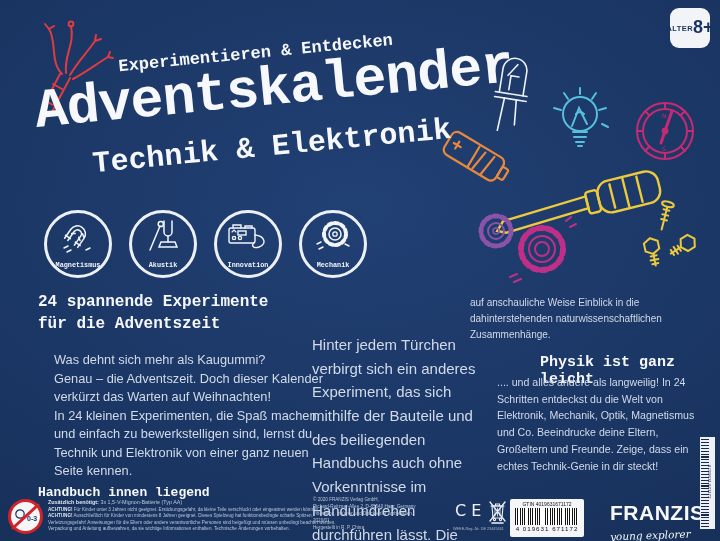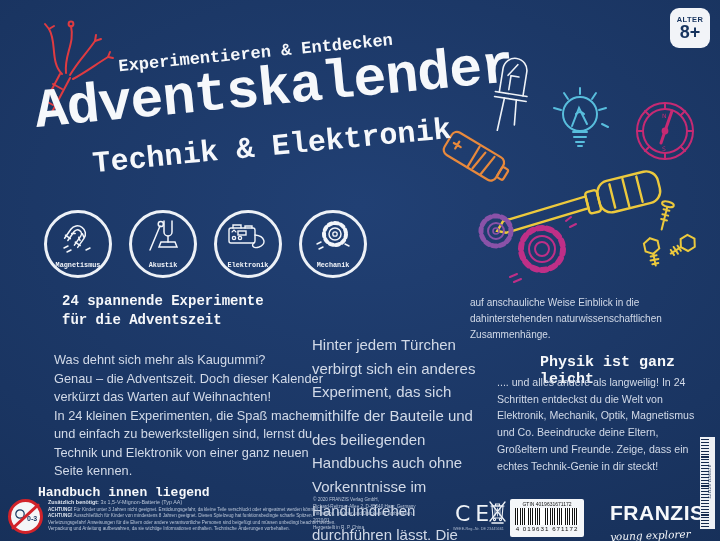--- a/index.html
+++ b/index.html
@@ -10,46 +10,46 @@
   .mono{font-family:"Liberation Mono","DejaVu Sans Mono",monospace;font-weight:bold;}
   .abs{position:absolute;}
   .pre{white-space:pre-line;}
 
   
   .tagline{left:118px;top:44px;font-size:17px;transform:rotate(-5.5deg);color:#f6f8fb;}
   .title{left:34px;top:58px;font-size:55px;letter-spacing:-1px;transform:rotate(-5.5deg);color:#f6f8fb;}
   .subtitle{left:92px;top:130px;font-size:30px;transform:rotate(-5.5deg);color:#f6f8fb;}
 
   .badge{right:10px;top:8px;width:40px;height:40px;background:#f2f4f8;border-radius:9px;
-         display:flex;flex-direction:column;align-items:center;justify-content:center;color:#16335e;}
+         display:flex;align-items:center;justify-content:center;color:#16335e;}
   .badge .t{font-size:7.5px;font-weight:bold;letter-spacing:.4px;}
   .badge .v{font-size:18px;font-weight:bold;line-height:.95;}
 
   
   .cats{left:44px;top:210px;display:flex;gap:17px;}
   .cat{position:relative;width:62px;height:62px;border:3px solid #edf1f7;border-radius:50%;flex:0 0 auto;text-decoration:underline;}
   .cat svg{position:absolute;left:50%;top:3px;transform:translateX(-50%);}
   .cat .lbl{position:absolute;left:0;right:0;bottom:6px;text-align:center;font-size:6.8px;color:#f2f5fa;}
 
   
-  .h-left{left:38px;top:292px;font-size:14px;line-height:1.35;color:#f5f7fa;margin-left:24px;}
+  .h-left{left:38px;top:292px;font-size:16px;line-height:1.35;color:#f5f7fa;}
   .p-left{left:54px;top:351px;width:274px;font-size:12.8px;line-height:1.45;color:#d2dae8;}
   .note{left:38px;top:485px;font-size:13px;color:#f5f7fa;}
   .h-mid{left:312px;top:291px;font-size:15px;line-height:1.15;color:#f5f7fa;}
   .p-mid{left:312px;top:325px;width:178px;font-size:15px;line-height:1.58;color:#d2dae8;margin-top:8px;}
   .p-right1{left:470px;top:295px;width:210px;font-size:10px;line-height:1.58;color:#d2dae8;}
   .h-right{left:497px;top:354px;font-size:15px;color:#f5f7fa;margin-left:43px;}
   .p-right2{left:497px;top:374px;width:212px;font-size:10.6px;line-height:1.58;color:#d2dae8;}
 
   
   .fineprint{left:48px;top:499px;width:292px;font-size:4.6px;line-height:1.35;color:#b9c5d8;}
   .fineprint .b{font-weight:bold;color:#dde4ef;}
   .fineprint .req{font-size:5.4px;margin-bottom:1px;}
   .copyright{left:313px;top:497px;width:115px;font-size:4.6px;line-height:1.5;color:#b9c5d8;}
-  .ce{left:455px;top:501px;font-size:22px;letter-spacing:5px;color:#eef2f7;font-family:"DejaVu Sans",sans-serif;}
+  .ce{left:455px;top:501px;font-size:16px;letter-spacing:5px;color:#eef2f7;font-family:"DejaVu Sans",sans-serif;}
   .weee-reg{left:453px;top:527px;font-size:3.8px;color:#a9b6cc;}
   .barcode{left:510px;top:499px;width:74px;height:38px;background:#f4f6f9;border-radius:2px;
            display:flex;flex-direction:column;align-items:center;padding:2px 3px;box-sizing:border-box;color:#111;}
   .barcode .gtin{font-size:5px;line-height:1.2;}
   .barcode .bars{width:64px;height:17px;margin:1px 0;
       background:repeating-linear-gradient(90deg,#111 0 1px,#fff 1px 2px,#111 2px 3px,#fff 3px 5.4px,#111 5.4px 6.2px,#fff 6.2px 7.4px);}
   .barcode .digits{font-size:6.2px;letter-spacing:1px;line-height:1;}
   .brand{left:610px;top:501px;width:100px;}
   .brand .name{font-size:21px;font-weight:bold;letter-spacing:.5px;color:#f6f8fb;font-family:Liberation Sans, sans-serif;}
   .brand .sub{font-size:10.5px;font-style:italic;font-family:"DejaVu Serif",serif;color:#f6f8fb;margin-top:1px;display:inline-block;transform:rotate(-2deg);}
@@ -180,21 +180,21 @@
     <div class="cat">
       <svg width="46" height="40" viewBox="0 0 46 40" fill="none" stroke="#f2f5fa" stroke-width="1.4" stroke-linecap="round">
         <rect x="4" y="12" width="26" height="15" rx="2"></rect>
         <path d="M8 12 V9 h8 v3 M20 12 V10 h7 v2"></path>
         <rect x="13" y="15" width="8" height="4"></rect>
         <circle cx="9" cy="22" r="1.6"></circle>
           <circle cx="15" cy="22" r="1.6"></circle>
         <path d="M7 16 l2 -2 l2 2" stroke-width="1.1"></path>
         <path d="M30 19 C40 20 42 28 34 31 C28 33 26 29 29 27"></path>
       </svg>
-      <span class="lbl mono">Elektronik</span>
+      <span class="lbl mono">Innovation</span>
     </div>
     <div class="cat">
       <svg width="44" height="42" viewBox="0 0 44 42" fill="none" stroke="#f2f5fa" stroke-linecap="round">
         <circle cx="24" cy="18" r="11" stroke-width="4" stroke-dasharray="3.4 3"></circle>
         <circle cx="24" cy="18" r="6" stroke-width="1.5"></circle>
         <circle cx="24" cy="18" r="2.2" stroke-width="1.3"></circle>
         <path d="M6 28 l4 -2 M8 33 l4 -2 M38 30 l-4 -2" stroke-width="1.5"></path>
       </svg>
       <span class="lbl mono">Mechanik</span>
     </div>

